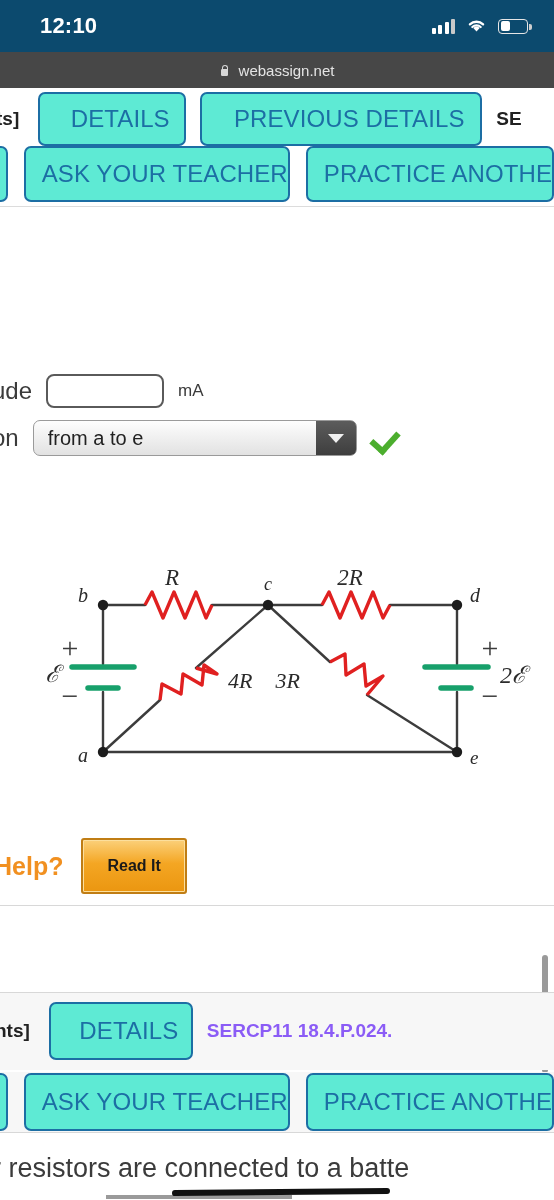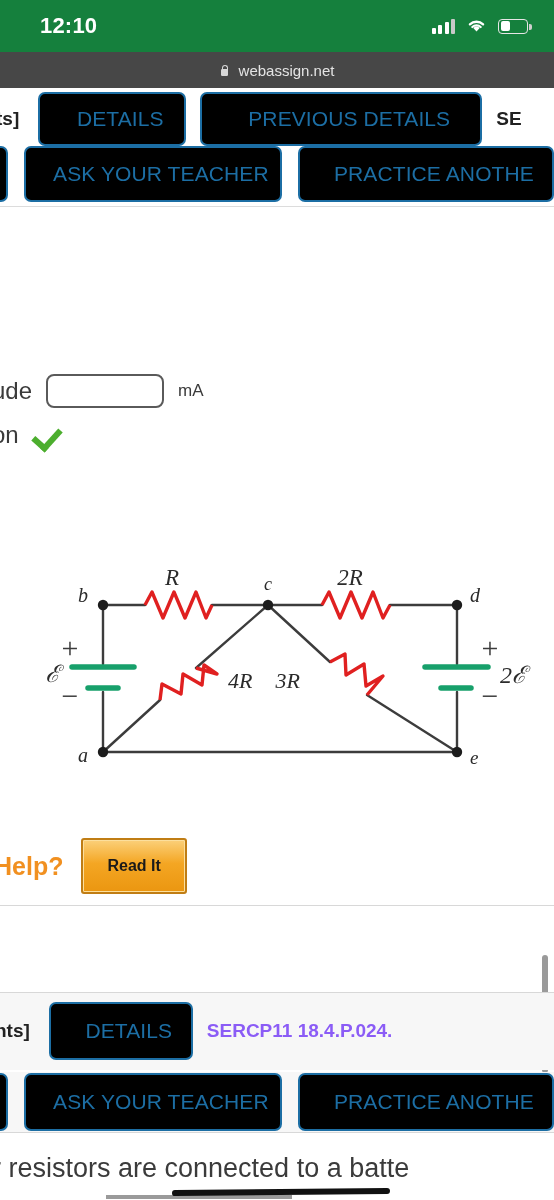--- a/index.html
+++ b/index.html
@@ -7,21 +7,21 @@
     width: 554px; height: 1200px;
     background: #ffffff;
     font-family: "Liberation Sans", sans-serif;
     overflow: hidden;
   }
   #app { position: relative; width: 554px; height: 1200px; overflow: hidden; }
 
   
   .statusbar {
     position: absolute; top: 0; left: 0; width: 554px; height: 52px;
-    background: #15803d;
+    background: #0c4a6e;
     display: flex; align-items: center; justify-content: space-between;
     padding: 0 26px 0 40px;
   }
   .clock { color: #fff; font-size: 22px; font-weight: 600; letter-spacing: .2px; }
   .status-icons { display: flex; align-items: center; gap: 11px; }
   .sig { display: flex; align-items: flex-end; gap: 2.5px; height: 15px; }
   .sig i { display: block; width: 4px; background: #fff; border-radius: 1px; }
   .sig i:nth-child(1) { height: 6px; }
   .sig i:nth-child(2) { height: 9px; }
   .sig i:nth-child(3) { height: 12px; }
@@ -40,22 +40,22 @@
     gap: 10px;
   }
   .urlbar .lock { width: 9px; height: 11px; position: relative; display:inline-block; }
   .urlbar .lock::before { content:""; position:absolute; left:1px; top:4px; width:7px; height:7px;
       background:#d8d8d8; border-radius:1.2px; }
   .urlbar .lock::after { content:""; position:absolute; left:2.3px; top:0; width:4.4px; height:5px;
       border:1.5px solid #d8d8d8; border-bottom:none; border-radius:3px 3px 0 0; }
   .urlbar .host { color: #e4e4e4; font-size: 15px; }
   .pts { font-size: 19px; font-weight: 700; color: #222; white-space: nowrap; }
   .btn {
-    border: 2px solid #1c6ea4; border-radius: 7px; background: #000000;
-    color: #1c6ea4; font-size: 21px; font-weight: 500;
+    border: 2px solid #1c6ea4; border-radius: 7px; background: #5eead4;
+    color: #1c6ea4; font-size: 24px; font-weight: 500;
     display: flex; align-items: center; justify-content: center;
     white-space: nowrap; letter-spacing: .1px; padding-left: 16px;
   }
 
   .row1 { position:absolute; left:0; top:88px; width:554px; height:62px;
           display:flex; align-items:center; gap:14px; padding-left:0; }
   .row2 { position:absolute; left:0; top:144px; width:554px; height:60px;
           display:flex; align-items:center; gap:16px; }
   .sep { position:absolute; left:0; top:206px; width:554px; height:1px; background:#dcdcdc; }
 
@@ -162,20 +162,24 @@
 
 
   <div class="answer-row" style="position:absolute;left:-8px;top:374px;">
     <span class="alabel">ude</span>
     <input class="ainput" type="text" value="" style="">
     <span class="unit">mA</span>
   </div>
 
   <div class="answer-row" style="position:absolute;left:-8px;top:420px;">
     <span class="alabel">on</span>
+    <div class="select">
+      <span>from a to e</span>
+      <span class="arrowbox"></span>
+    </div>
     <span class="check"></span>
   </div>
 
   <svg class="circuit" viewBox="0 0 554 275">
 
     <g stroke="#3c3c3c" stroke-width="2.4" fill="none" stroke-linecap="round">
 
       <line x1="103" y1="65" x2="145" y2="65"></line>
       <line x1="212" y1="65" x2="268" y2="65"></line>
 

